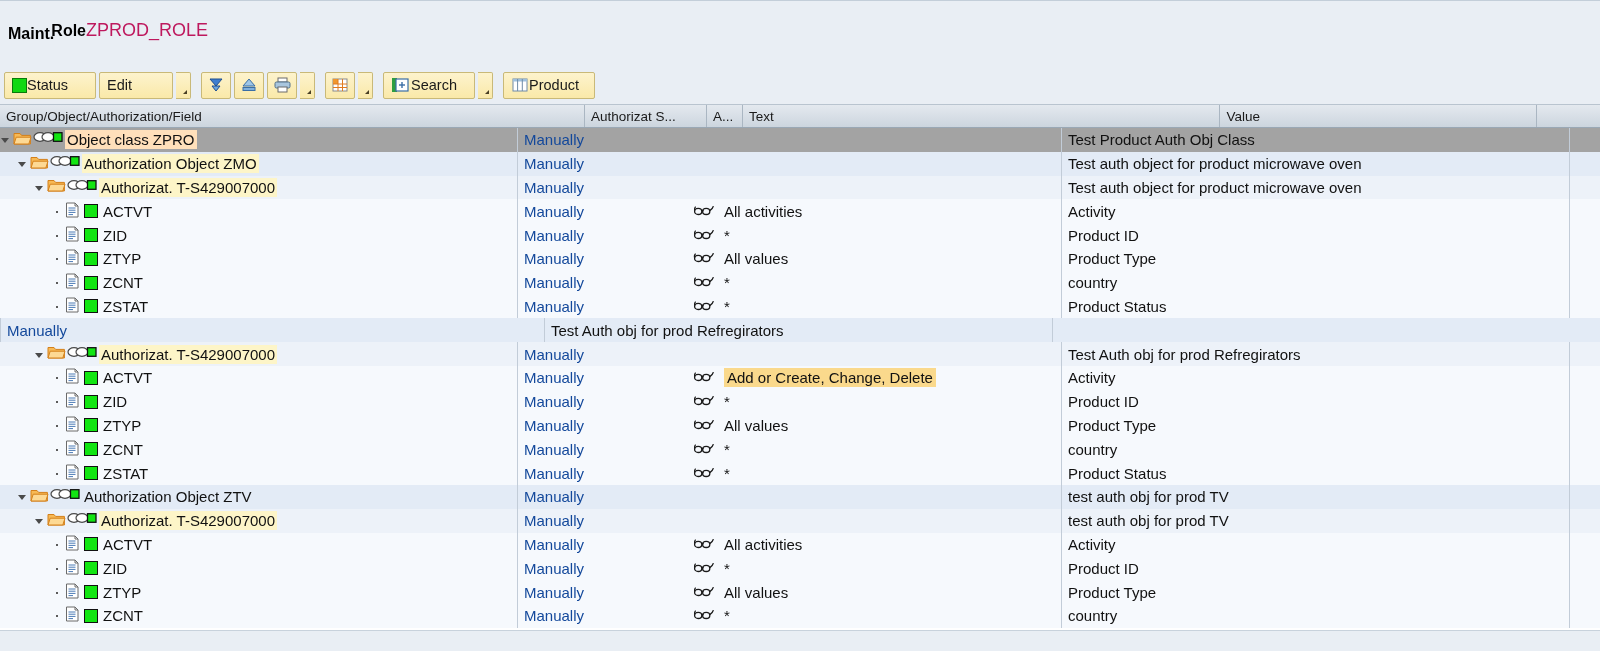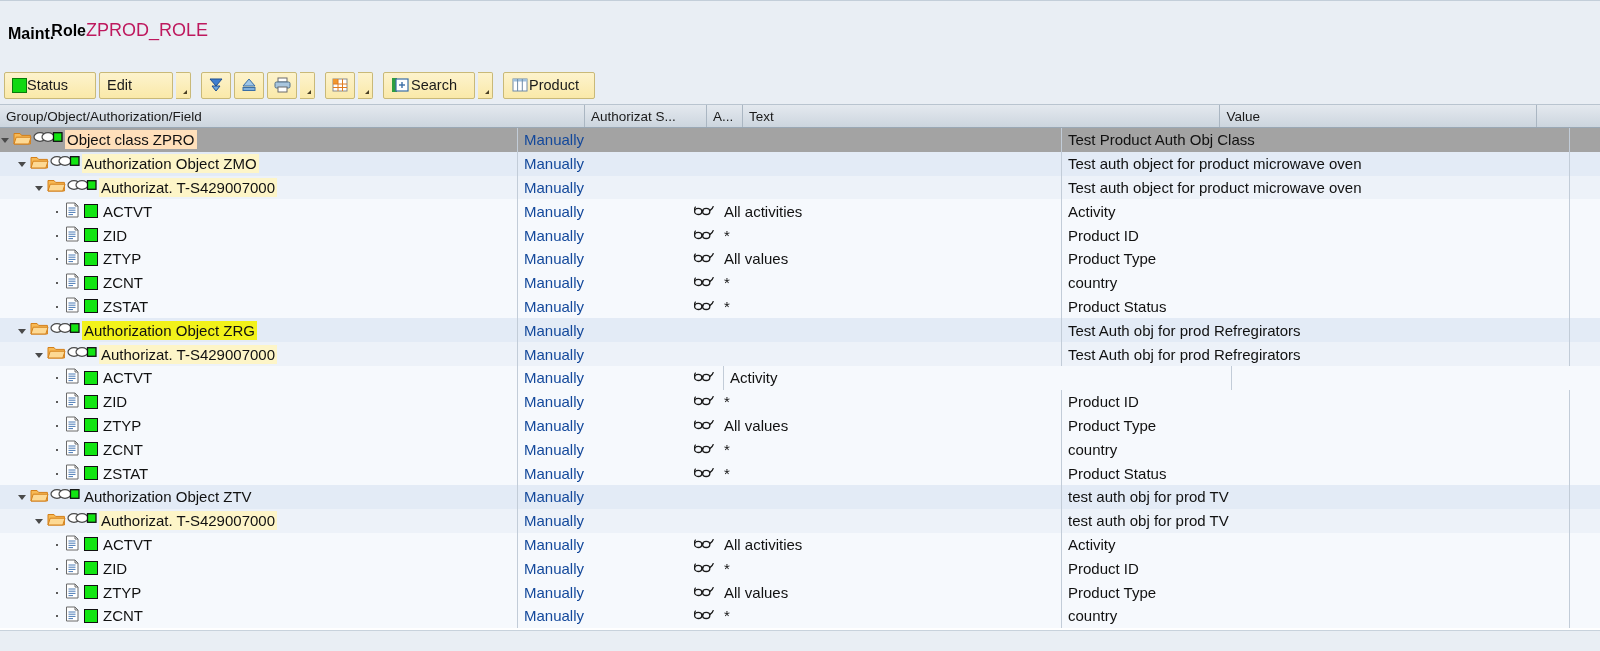--- a/index.html
+++ b/index.html
@@ -530,40 +530,235 @@
               <path d="M1.6 7.6 Q1.0 5.2 2.6 3.6" fill="none" stroke="#1a1a1a" stroke-width="1.3"></path>
             </svg></span>
         </div>
         <div class="cell c-value">
           <span class="val">*</span>
         </div>
         <div class="cell c-text">Product Status</div>
         <div class="cell c-pad"></div>
       </div>
       <div class="row lv1">
+        <div class="cell c-maint">Manually</div>
+        <div class="cell c-auth"></div>
+        <div class="cell c-value"></div>
+        <div class="cell c-text">Test Auth obj for prod Refregirators</div>
+        <div class="cell c-pad"></div>
+      </div>
+      <div class="row lv2">
+        <div class="cell c-name">
+          <div class="twrap">
+            <span class="indent2"></span>
+            <span class="arrow open"></span>
+            <span class="folder"><svg width="19" height="15" viewBox="0 0 19 15">
+                <path d="M1 2.5 L7 2.5 L8.6 4.4 L17.4 4.4 L17.4 13 L1 13 Z" fill="#f7b955" stroke="#d4801a" stroke-width="1"></path>
+                <path d="M3.2 6.2 L18 6.2 L15.8 13 L1 13 Z" fill="#fdd994" stroke="#d4801a" stroke-width="1"></path>
+              </svg></span>
+            <span class="chain"><svg width="30" height="14" viewBox="0 0 30 14">
+                <ellipse cx="7" cy="6" rx="6" ry="4.3" fill="#ffffff" stroke="#4a4a4a" stroke-width="1.2"></ellipse>
+                <ellipse cx="15" cy="6" rx="6" ry="4.3" fill="#ffffff" stroke="#4a4a4a" stroke-width="1.2"></ellipse>
+                <rect x="20.5" y="1.7" width="8.5" height="8.6" fill="#12e512" stroke="#111" stroke-width="1.3"></rect>
+              </svg></span>
+            <span class="nm hl-cream">Authorizat. T-S429007000</span>
+          </div>
+        </div>
+        <div class="cell c-maint">Manually</div>
+        <div class="cell c-auth"></div>
+        <div class="cell c-value"></div>
+        <div class="cell c-text">Test Auth obj for prod Refregirators</div>
+        <div class="cell c-pad"></div>
+      </div>
+      <div class="row lv3">
+        <div class="cell c-name">
+          <div class="twrap">
+            <span class="indent3"></span>
+            <span class="dot"></span>
+            <span class="docico"><svg width="15" height="16" viewBox="0 0 15 16">
+                <path d="M1.5 1 L10 1 L13 4 L13 15 L1.5 15 Z" fill="#ffffff" stroke="#6b6b6b" stroke-width="1"></path>
+                <path d="M10 1 L10 4 L13 4" fill="none" stroke="#6b6b6b" stroke-width="1"></path>
+                <line x1="3.5" y1="6" x2="10.5" y2="6" stroke="#4b7ab5" stroke-width="1"></line>
+                <line x1="3.5" y1="8.2" x2="10.5" y2="8.2" stroke="#4b7ab5" stroke-width="1"></line>
+                <line x1="3.5" y1="10.4" x2="10.5" y2="10.4" stroke="#4b7ab5" stroke-width="1"></line>
+                <line x1="3.5" y1="12.6" x2="8" y2="12.6" stroke="#4b7ab5" stroke-width="1"></line>
+              </svg></span>
+            <span class="greensq"></span>
+            <span class="nm">ACTVT</span>
+          </div>
+        </div>
+        <div class="cell c-maint">Manually</div>
+        <div class="cell c-auth">
+          <span><svg width="22" height="14" viewBox="0 0 22 14">
+              <ellipse cx="5.2" cy="8.4" rx="3.6" ry="3.1" fill="none" stroke="#1a1a1a" stroke-width="1.3"></ellipse>
+              <ellipse cx="13.2" cy="8.4" rx="3.6" ry="3.1" fill="none" stroke="#1a1a1a" stroke-width="1.3"></ellipse>
+              <path d="M8.8 8 Q11 6.4 9.6 8.4" fill="none" stroke="#1a1a1a" stroke-width="1.2"></path>
+              <path d="M16.8 7.6 Q19.8 5.6 20.4 3.2" fill="none" stroke="#1a1a1a" stroke-width="1.3"></path>
+              <path d="M1.6 7.6 Q1.0 5.2 2.6 3.6" fill="none" stroke="#1a1a1a" stroke-width="1.3"></path>
+            </svg></span>
+        </div>
+        <div class="cell c-value">
+          <span class="val hl-amber">Add or Create, Change, Delete</span>
+        </div>
+        <div class="cell c-text">Activity</div>
+        <div class="cell c-pad"></div>
+      </div>
+      <div class="row lv3">
+        <div class="cell c-name">
+          <div class="twrap">
+            <span class="indent3"></span>
+            <span class="dot"></span>
+            <span class="docico"><svg width="15" height="16" viewBox="0 0 15 16">
+                <path d="M1.5 1 L10 1 L13 4 L13 15 L1.5 15 Z" fill="#ffffff" stroke="#6b6b6b" stroke-width="1"></path>
+                <path d="M10 1 L10 4 L13 4" fill="none" stroke="#6b6b6b" stroke-width="1"></path>
+                <line x1="3.5" y1="6" x2="10.5" y2="6" stroke="#4b7ab5" stroke-width="1"></line>
+                <line x1="3.5" y1="8.2" x2="10.5" y2="8.2" stroke="#4b7ab5" stroke-width="1"></line>
+                <line x1="3.5" y1="10.4" x2="10.5" y2="10.4" stroke="#4b7ab5" stroke-width="1"></line>
+                <line x1="3.5" y1="12.6" x2="8" y2="12.6" stroke="#4b7ab5" stroke-width="1"></line>
+              </svg></span>
+            <span class="greensq"></span>
+            <span class="nm">ZID</span>
+          </div>
+        </div>
+        <div class="cell c-maint">Manually</div>
+        <div class="cell c-auth">
+          <span><svg width="22" height="14" viewBox="0 0 22 14">
+              <ellipse cx="5.2" cy="8.4" rx="3.6" ry="3.1" fill="none" stroke="#1a1a1a" stroke-width="1.3"></ellipse>
+              <ellipse cx="13.2" cy="8.4" rx="3.6" ry="3.1" fill="none" stroke="#1a1a1a" stroke-width="1.3"></ellipse>
+              <path d="M8.8 8 Q11 6.4 9.6 8.4" fill="none" stroke="#1a1a1a" stroke-width="1.2"></path>
+              <path d="M16.8 7.6 Q19.8 5.6 20.4 3.2" fill="none" stroke="#1a1a1a" stroke-width="1.3"></path>
+              <path d="M1.6 7.6 Q1.0 5.2 2.6 3.6" fill="none" stroke="#1a1a1a" stroke-width="1.3"></path>
+            </svg></span>
+        </div>
+        <div class="cell c-value">
+          <span class="val">*</span>
+        </div>
+        <div class="cell c-text">Product ID</div>
+        <div class="cell c-pad"></div>
+      </div>
+      <div class="row lv3">
+        <div class="cell c-name">
+          <div class="twrap">
+            <span class="indent3"></span>
+            <span class="dot"></span>
+            <span class="docico"><svg width="15" height="16" viewBox="0 0 15 16">
+                <path d="M1.5 1 L10 1 L13 4 L13 15 L1.5 15 Z" fill="#ffffff" stroke="#6b6b6b" stroke-width="1"></path>
+                <path d="M10 1 L10 4 L13 4" fill="none" stroke="#6b6b6b" stroke-width="1"></path>
+                <line x1="3.5" y1="6" x2="10.5" y2="6" stroke="#4b7ab5" stroke-width="1"></line>
+                <line x1="3.5" y1="8.2" x2="10.5" y2="8.2" stroke="#4b7ab5" stroke-width="1"></line>
+                <line x1="3.5" y1="10.4" x2="10.5" y2="10.4" stroke="#4b7ab5" stroke-width="1"></line>
+                <line x1="3.5" y1="12.6" x2="8" y2="12.6" stroke="#4b7ab5" stroke-width="1"></line>
+              </svg></span>
+            <span class="greensq"></span>
+            <span class="nm">ZTYP</span>
+          </div>
+        </div>
+        <div class="cell c-maint">Manually</div>
+        <div class="cell c-auth">
+          <span><svg width="22" height="14" viewBox="0 0 22 14">
+              <ellipse cx="5.2" cy="8.4" rx="3.6" ry="3.1" fill="none" stroke="#1a1a1a" stroke-width="1.3"></ellipse>
+              <ellipse cx="13.2" cy="8.4" rx="3.6" ry="3.1" fill="none" stroke="#1a1a1a" stroke-width="1.3"></ellipse>
+              <path d="M8.8 8 Q11 6.4 9.6 8.4" fill="none" stroke="#1a1a1a" stroke-width="1.2"></path>
+              <path d="M16.8 7.6 Q19.8 5.6 20.4 3.2" fill="none" stroke="#1a1a1a" stroke-width="1.3"></path>
+              <path d="M1.6 7.6 Q1.0 5.2 2.6 3.6" fill="none" stroke="#1a1a1a" stroke-width="1.3"></path>
+            </svg></span>
+        </div>
+        <div class="cell c-value">
+          <span class="val">All values</span>
+        </div>
+        <div class="cell c-text">Product Type</div>
+        <div class="cell c-pad"></div>
+      </div>
+      <div class="row lv3">
+        <div class="cell c-name">
+          <div class="twrap">
+            <span class="indent3"></span>
+            <span class="dot"></span>
+            <span class="docico"><svg width="15" height="16" viewBox="0 0 15 16">
+                <path d="M1.5 1 L10 1 L13 4 L13 15 L1.5 15 Z" fill="#ffffff" stroke="#6b6b6b" stroke-width="1"></path>
+                <path d="M10 1 L10 4 L13 4" fill="none" stroke="#6b6b6b" stroke-width="1"></path>
+                <line x1="3.5" y1="6" x2="10.5" y2="6" stroke="#4b7ab5" stroke-width="1"></line>
+                <line x1="3.5" y1="8.2" x2="10.5" y2="8.2" stroke="#4b7ab5" stroke-width="1"></line>
+                <line x1="3.5" y1="10.4" x2="10.5" y2="10.4" stroke="#4b7ab5" stroke-width="1"></line>
+                <line x1="3.5" y1="12.6" x2="8" y2="12.6" stroke="#4b7ab5" stroke-width="1"></line>
+              </svg></span>
+            <span class="greensq"></span>
+            <span class="nm">ZCNT</span>
+          </div>
+        </div>
+        <div class="cell c-maint">Manually</div>
+        <div class="cell c-auth">
+          <span><svg width="22" height="14" viewBox="0 0 22 14">
+              <ellipse cx="5.2" cy="8.4" rx="3.6" ry="3.1" fill="none" stroke="#1a1a1a" stroke-width="1.3"></ellipse>
+              <ellipse cx="13.2" cy="8.4" rx="3.6" ry="3.1" fill="none" stroke="#1a1a1a" stroke-width="1.3"></ellipse>
+              <path d="M8.8 8 Q11 6.4 9.6 8.4" fill="none" stroke="#1a1a1a" stroke-width="1.2"></path>
+              <path d="M16.8 7.6 Q19.8 5.6 20.4 3.2" fill="none" stroke="#1a1a1a" stroke-width="1.3"></path>
+              <path d="M1.6 7.6 Q1.0 5.2 2.6 3.6" fill="none" stroke="#1a1a1a" stroke-width="1.3"></path>
+            </svg></span>
+        </div>
+        <div class="cell c-value">
+          <span class="val">*</span>
+        </div>
+        <div class="cell c-text">country</div>
+        <div class="cell c-pad"></div>
+      </div>
+      <div class="row lv3">
+        <div class="cell c-name">
+          <div class="twrap">
+            <span class="indent3"></span>
+            <span class="dot"></span>
+            <span class="docico"><svg width="15" height="16" viewBox="0 0 15 16">
+                <path d="M1.5 1 L10 1 L13 4 L13 15 L1.5 15 Z" fill="#ffffff" stroke="#6b6b6b" stroke-width="1"></path>
+                <path d="M10 1 L10 4 L13 4" fill="none" stroke="#6b6b6b" stroke-width="1"></path>
+                <line x1="3.5" y1="6" x2="10.5" y2="6" stroke="#4b7ab5" stroke-width="1"></line>
+                <line x1="3.5" y1="8.2" x2="10.5" y2="8.2" stroke="#4b7ab5" stroke-width="1"></line>
+                <line x1="3.5" y1="10.4" x2="10.5" y2="10.4" stroke="#4b7ab5" stroke-width="1"></line>
+                <line x1="3.5" y1="12.6" x2="8" y2="12.6" stroke="#4b7ab5" stroke-width="1"></line>
+              </svg></span>
+            <span class="greensq"></span>
+            <span class="nm">ZSTAT</span>
+          </div>
+        </div>
+        <div class="cell c-maint">Manually</div>
+        <div class="cell c-auth">
+          <span><svg width="22" height="14" viewBox="0 0 22 14">
+              <ellipse cx="5.2" cy="8.4" rx="3.6" ry="3.1" fill="none" stroke="#1a1a1a" stroke-width="1.3"></ellipse>
+              <ellipse cx="13.2" cy="8.4" rx="3.6" ry="3.1" fill="none" stroke="#1a1a1a" stroke-width="1.3"></ellipse>
+              <path d="M8.8 8 Q11 6.4 9.6 8.4" fill="none" stroke="#1a1a1a" stroke-width="1.2"></path>
+              <path d="M16.8 7.6 Q19.8 5.6 20.4 3.2" fill="none" stroke="#1a1a1a" stroke-width="1.3"></path>
+              <path d="M1.6 7.6 Q1.0 5.2 2.6 3.6" fill="none" stroke="#1a1a1a" stroke-width="1.3"></path>
+            </svg></span>
+        </div>
+        <div class="cell c-value">
+          <span class="val">*</span>
+        </div>
+        <div class="cell c-text">Product Status</div>
+        <div class="cell c-pad"></div>
+      </div>
+      <div class="row lv1">
         <div class="cell c-name">
           <div class="twrap">
             <span class="indent1"></span>
             <span class="arrow open"></span>
             <span class="folder"><svg width="19" height="15" viewBox="0 0 19 15">
                 <path d="M1 2.5 L7 2.5 L8.6 4.4 L17.4 4.4 L17.4 13 L1 13 Z" fill="#f7b955" stroke="#d4801a" stroke-width="1"></path>
                 <path d="M3.2 6.2 L18 6.2 L15.8 13 L1 13 Z" fill="#fdd994" stroke="#d4801a" stroke-width="1"></path>
               </svg></span>
             <span class="chain"><svg width="30" height="14" viewBox="0 0 30 14">
                 <ellipse cx="7" cy="6" rx="6" ry="4.3" fill="#ffffff" stroke="#4a4a4a" stroke-width="1.2"></ellipse>
                 <ellipse cx="15" cy="6" rx="6" ry="4.3" fill="#ffffff" stroke="#4a4a4a" stroke-width="1.2"></ellipse>
                 <rect x="20.5" y="1.7" width="8.5" height="8.6" fill="#12e512" stroke="#111" stroke-width="1.3"></rect>
               </svg></span>
-            <span class="nm hl-yellow">Authorization Object ZRG</span>
+            <span class="nm">Authorization Object ZTV</span>
           </div>
         </div>
         <div class="cell c-maint">Manually</div>
         <div class="cell c-auth"></div>
         <div class="cell c-value"></div>
-        <div class="cell c-text">Test Auth obj for prod Refregirators</div>
+        <div class="cell c-text">test auth obj for prod TV</div>
         <div class="cell c-pad"></div>
       </div>
       <div class="row lv2">
         <div class="cell c-name">
           <div class="twrap">
             <span class="indent2"></span>
             <span class="arrow open"></span>
             <span class="folder"><svg width="19" height="15" viewBox="0 0 19 15">
                 <path d="M1 2.5 L7 2.5 L8.6 4.4 L17.4 4.4 L17.4 13 L1 13 Z" fill="#f7b955" stroke="#d4801a" stroke-width="1"></path>
                 <path d="M3.2 6.2 L18 6.2 L15.8 13 L1 13 Z" fill="#fdd994" stroke="#d4801a" stroke-width="1"></path>
@@ -572,228 +767,20 @@
                 <ellipse cx="7" cy="6" rx="6" ry="4.3" fill="#ffffff" stroke="#4a4a4a" stroke-width="1.2"></ellipse>
                 <ellipse cx="15" cy="6" rx="6" ry="4.3" fill="#ffffff" stroke="#4a4a4a" stroke-width="1.2"></ellipse>
                 <rect x="20.5" y="1.7" width="8.5" height="8.6" fill="#12e512" stroke="#111" stroke-width="1.3"></rect>
               </svg></span>
             <span class="nm hl-cream">Authorizat. T-S429007000</span>
           </div>
         </div>
         <div class="cell c-maint">Manually</div>
         <div class="cell c-auth"></div>
         <div class="cell c-value"></div>
-        <div class="cell c-text">Test Auth obj for prod Refregirators</div>
-        <div class="cell c-pad"></div>
-      </div>
-      <div class="row lv3">
-        <div class="cell c-name">
-          <div class="twrap">
-            <span class="indent3"></span>
-            <span class="dot"></span>
-            <span class="docico"><svg width="15" height="16" viewBox="0 0 15 16">
-                <path d="M1.5 1 L10 1 L13 4 L13 15 L1.5 15 Z" fill="#ffffff" stroke="#6b6b6b" stroke-width="1"></path>
-                <path d="M10 1 L10 4 L13 4" fill="none" stroke="#6b6b6b" stroke-width="1"></path>
-                <line x1="3.5" y1="6" x2="10.5" y2="6" stroke="#4b7ab5" stroke-width="1"></line>
-                <line x1="3.5" y1="8.2" x2="10.5" y2="8.2" stroke="#4b7ab5" stroke-width="1"></line>
-                <line x1="3.5" y1="10.4" x2="10.5" y2="10.4" stroke="#4b7ab5" stroke-width="1"></line>
-                <line x1="3.5" y1="12.6" x2="8" y2="12.6" stroke="#4b7ab5" stroke-width="1"></line>
-              </svg></span>
-            <span class="greensq"></span>
-            <span class="nm">ACTVT</span>
-          </div>
-        </div>
-        <div class="cell c-maint">Manually</div>
-        <div class="cell c-auth">
-          <span><svg width="22" height="14" viewBox="0 0 22 14">
-              <ellipse cx="5.2" cy="8.4" rx="3.6" ry="3.1" fill="none" stroke="#1a1a1a" stroke-width="1.3"></ellipse>
-              <ellipse cx="13.2" cy="8.4" rx="3.6" ry="3.1" fill="none" stroke="#1a1a1a" stroke-width="1.3"></ellipse>
-              <path d="M8.8 8 Q11 6.4 9.6 8.4" fill="none" stroke="#1a1a1a" stroke-width="1.2"></path>
-              <path d="M16.8 7.6 Q19.8 5.6 20.4 3.2" fill="none" stroke="#1a1a1a" stroke-width="1.3"></path>
-              <path d="M1.6 7.6 Q1.0 5.2 2.6 3.6" fill="none" stroke="#1a1a1a" stroke-width="1.3"></path>
-            </svg></span>
-        </div>
-        <div class="cell c-text">Activity</div>
-        <div class="cell c-pad"></div>
-      </div>
-      <div class="row lv3">
-        <div class="cell c-name">
-          <div class="twrap">
-            <span class="indent3"></span>
-            <span class="dot"></span>
-            <span class="docico"><svg width="15" height="16" viewBox="0 0 15 16">
-                <path d="M1.5 1 L10 1 L13 4 L13 15 L1.5 15 Z" fill="#ffffff" stroke="#6b6b6b" stroke-width="1"></path>
-                <path d="M10 1 L10 4 L13 4" fill="none" stroke="#6b6b6b" stroke-width="1"></path>
-                <line x1="3.5" y1="6" x2="10.5" y2="6" stroke="#4b7ab5" stroke-width="1"></line>
-                <line x1="3.5" y1="8.2" x2="10.5" y2="8.2" stroke="#4b7ab5" stroke-width="1"></line>
-                <line x1="3.5" y1="10.4" x2="10.5" y2="10.4" stroke="#4b7ab5" stroke-width="1"></line>
-                <line x1="3.5" y1="12.6" x2="8" y2="12.6" stroke="#4b7ab5" stroke-width="1"></line>
-              </svg></span>
-            <span class="greensq"></span>
-            <span class="nm">ZID</span>
-          </div>
-        </div>
-        <div class="cell c-maint">Manually</div>
-        <div class="cell c-auth">
-          <span><svg width="22" height="14" viewBox="0 0 22 14">
-              <ellipse cx="5.2" cy="8.4" rx="3.6" ry="3.1" fill="none" stroke="#1a1a1a" stroke-width="1.3"></ellipse>
-              <ellipse cx="13.2" cy="8.4" rx="3.6" ry="3.1" fill="none" stroke="#1a1a1a" stroke-width="1.3"></ellipse>
-              <path d="M8.8 8 Q11 6.4 9.6 8.4" fill="none" stroke="#1a1a1a" stroke-width="1.2"></path>
-              <path d="M16.8 7.6 Q19.8 5.6 20.4 3.2" fill="none" stroke="#1a1a1a" stroke-width="1.3"></path>
-              <path d="M1.6 7.6 Q1.0 5.2 2.6 3.6" fill="none" stroke="#1a1a1a" stroke-width="1.3"></path>
-            </svg></span>
-        </div>
-        <div class="cell c-value">
-          <span class="val">*</span>
-        </div>
-        <div class="cell c-text">Product ID</div>
-        <div class="cell c-pad"></div>
-      </div>
-      <div class="row lv3">
-        <div class="cell c-name">
-          <div class="twrap">
-            <span class="indent3"></span>
-            <span class="dot"></span>
-            <span class="docico"><svg width="15" height="16" viewBox="0 0 15 16">
-                <path d="M1.5 1 L10 1 L13 4 L13 15 L1.5 15 Z" fill="#ffffff" stroke="#6b6b6b" stroke-width="1"></path>
-                <path d="M10 1 L10 4 L13 4" fill="none" stroke="#6b6b6b" stroke-width="1"></path>
-                <line x1="3.5" y1="6" x2="10.5" y2="6" stroke="#4b7ab5" stroke-width="1"></line>
-                <line x1="3.5" y1="8.2" x2="10.5" y2="8.2" stroke="#4b7ab5" stroke-width="1"></line>
-                <line x1="3.5" y1="10.4" x2="10.5" y2="10.4" stroke="#4b7ab5" stroke-width="1"></line>
-                <line x1="3.5" y1="12.6" x2="8" y2="12.6" stroke="#4b7ab5" stroke-width="1"></line>
-              </svg></span>
-            <span class="greensq"></span>
-            <span class="nm">ZTYP</span>
-          </div>
-        </div>
-        <div class="cell c-maint">Manually</div>
-        <div class="cell c-auth">
-          <span><svg width="22" height="14" viewBox="0 0 22 14">
-              <ellipse cx="5.2" cy="8.4" rx="3.6" ry="3.1" fill="none" stroke="#1a1a1a" stroke-width="1.3"></ellipse>
-              <ellipse cx="13.2" cy="8.4" rx="3.6" ry="3.1" fill="none" stroke="#1a1a1a" stroke-width="1.3"></ellipse>
-              <path d="M8.8 8 Q11 6.4 9.6 8.4" fill="none" stroke="#1a1a1a" stroke-width="1.2"></path>
-              <path d="M16.8 7.6 Q19.8 5.6 20.4 3.2" fill="none" stroke="#1a1a1a" stroke-width="1.3"></path>
-              <path d="M1.6 7.6 Q1.0 5.2 2.6 3.6" fill="none" stroke="#1a1a1a" stroke-width="1.3"></path>
-            </svg></span>
-        </div>
-        <div class="cell c-value">
-          <span class="val">All values</span>
-        </div>
-        <div class="cell c-text">Product Type</div>
-        <div class="cell c-pad"></div>
-      </div>
-      <div class="row lv3">
-        <div class="cell c-name">
-          <div class="twrap">
-            <span class="indent3"></span>
-            <span class="dot"></span>
-            <span class="docico"><svg width="15" height="16" viewBox="0 0 15 16">
-                <path d="M1.5 1 L10 1 L13 4 L13 15 L1.5 15 Z" fill="#ffffff" stroke="#6b6b6b" stroke-width="1"></path>
-                <path d="M10 1 L10 4 L13 4" fill="none" stroke="#6b6b6b" stroke-width="1"></path>
-                <line x1="3.5" y1="6" x2="10.5" y2="6" stroke="#4b7ab5" stroke-width="1"></line>
-                <line x1="3.5" y1="8.2" x2="10.5" y2="8.2" stroke="#4b7ab5" stroke-width="1"></line>
-                <line x1="3.5" y1="10.4" x2="10.5" y2="10.4" stroke="#4b7ab5" stroke-width="1"></line>
-                <line x1="3.5" y1="12.6" x2="8" y2="12.6" stroke="#4b7ab5" stroke-width="1"></line>
-              </svg></span>
-            <span class="greensq"></span>
-            <span class="nm">ZCNT</span>
-          </div>
-        </div>
-        <div class="cell c-maint">Manually</div>
-        <div class="cell c-auth">
-          <span><svg width="22" height="14" viewBox="0 0 22 14">
-              <ellipse cx="5.2" cy="8.4" rx="3.6" ry="3.1" fill="none" stroke="#1a1a1a" stroke-width="1.3"></ellipse>
-              <ellipse cx="13.2" cy="8.4" rx="3.6" ry="3.1" fill="none" stroke="#1a1a1a" stroke-width="1.3"></ellipse>
-              <path d="M8.8 8 Q11 6.4 9.6 8.4" fill="none" stroke="#1a1a1a" stroke-width="1.2"></path>
-              <path d="M16.8 7.6 Q19.8 5.6 20.4 3.2" fill="none" stroke="#1a1a1a" stroke-width="1.3"></path>
-              <path d="M1.6 7.6 Q1.0 5.2 2.6 3.6" fill="none" stroke="#1a1a1a" stroke-width="1.3"></path>
-            </svg></span>
-        </div>
-        <div class="cell c-value">
-          <span class="val">*</span>
-        </div>
-        <div class="cell c-text">country</div>
-        <div class="cell c-pad"></div>
-      </div>
-      <div class="row lv3">
-        <div class="cell c-name">
-          <div class="twrap">
-            <span class="indent3"></span>
-            <span class="dot"></span>
-            <span class="docico"><svg width="15" height="16" viewBox="0 0 15 16">
-                <path d="M1.5 1 L10 1 L13 4 L13 15 L1.5 15 Z" fill="#ffffff" stroke="#6b6b6b" stroke-width="1"></path>
-                <path d="M10 1 L10 4 L13 4" fill="none" stroke="#6b6b6b" stroke-width="1"></path>
-                <line x1="3.5" y1="6" x2="10.5" y2="6" stroke="#4b7ab5" stroke-width="1"></line>
-                <line x1="3.5" y1="8.2" x2="10.5" y2="8.2" stroke="#4b7ab5" stroke-width="1"></line>
-                <line x1="3.5" y1="10.4" x2="10.5" y2="10.4" stroke="#4b7ab5" stroke-width="1"></line>
-                <line x1="3.5" y1="12.6" x2="8" y2="12.6" stroke="#4b7ab5" stroke-width="1"></line>
-              </svg></span>
-            <span class="greensq"></span>
-            <span class="nm">ZSTAT</span>
-          </div>
-        </div>
-        <div class="cell c-maint">Manually</div>
-        <div class="cell c-auth">
-          <span><svg width="22" height="14" viewBox="0 0 22 14">
-              <ellipse cx="5.2" cy="8.4" rx="3.6" ry="3.1" fill="none" stroke="#1a1a1a" stroke-width="1.3"></ellipse>
-              <ellipse cx="13.2" cy="8.4" rx="3.6" ry="3.1" fill="none" stroke="#1a1a1a" stroke-width="1.3"></ellipse>
-              <path d="M8.8 8 Q11 6.4 9.6 8.4" fill="none" stroke="#1a1a1a" stroke-width="1.2"></path>
-              <path d="M16.8 7.6 Q19.8 5.6 20.4 3.2" fill="none" stroke="#1a1a1a" stroke-width="1.3"></path>
-              <path d="M1.6 7.6 Q1.0 5.2 2.6 3.6" fill="none" stroke="#1a1a1a" stroke-width="1.3"></path>
-            </svg></span>
-        </div>
-        <div class="cell c-value">
-          <span class="val">*</span>
-        </div>
-        <div class="cell c-text">Product Status</div>
-        <div class="cell c-pad"></div>
-      </div>
-      <div class="row lv1">
-        <div class="cell c-name">
-          <div class="twrap">
-            <span class="indent1"></span>
-            <span class="arrow open"></span>
-            <span class="folder"><svg width="19" height="15" viewBox="0 0 19 15">
-                <path d="M1 2.5 L7 2.5 L8.6 4.4 L17.4 4.4 L17.4 13 L1 13 Z" fill="#f7b955" stroke="#d4801a" stroke-width="1"></path>
-                <path d="M3.2 6.2 L18 6.2 L15.8 13 L1 13 Z" fill="#fdd994" stroke="#d4801a" stroke-width="1"></path>
-              </svg></span>
-            <span class="chain"><svg width="30" height="14" viewBox="0 0 30 14">
-                <ellipse cx="7" cy="6" rx="6" ry="4.3" fill="#ffffff" stroke="#4a4a4a" stroke-width="1.2"></ellipse>
-                <ellipse cx="15" cy="6" rx="6" ry="4.3" fill="#ffffff" stroke="#4a4a4a" stroke-width="1.2"></ellipse>
-                <rect x="20.5" y="1.7" width="8.5" height="8.6" fill="#12e512" stroke="#111" stroke-width="1.3"></rect>
-              </svg></span>
-            <span class="nm">Authorization Object ZTV</span>
-          </div>
-        </div>
-        <div class="cell c-maint">Manually</div>
-        <div class="cell c-auth"></div>
-        <div class="cell c-value"></div>
-        <div class="cell c-text">test auth obj for prod TV</div>
-        <div class="cell c-pad"></div>
-      </div>
-      <div class="row lv2">
-        <div class="cell c-name">
-          <div class="twrap">
-            <span class="indent2"></span>
-            <span class="arrow open"></span>
-            <span class="folder"><svg width="19" height="15" viewBox="0 0 19 15">
-                <path d="M1 2.5 L7 2.5 L8.6 4.4 L17.4 4.4 L17.4 13 L1 13 Z" fill="#f7b955" stroke="#d4801a" stroke-width="1"></path>
-                <path d="M3.2 6.2 L18 6.2 L15.8 13 L1 13 Z" fill="#fdd994" stroke="#d4801a" stroke-width="1"></path>
-              </svg></span>
-            <span class="chain"><svg width="30" height="14" viewBox="0 0 30 14">
-                <ellipse cx="7" cy="6" rx="6" ry="4.3" fill="#ffffff" stroke="#4a4a4a" stroke-width="1.2"></ellipse>
-                <ellipse cx="15" cy="6" rx="6" ry="4.3" fill="#ffffff" stroke="#4a4a4a" stroke-width="1.2"></ellipse>
-                <rect x="20.5" y="1.7" width="8.5" height="8.6" fill="#12e512" stroke="#111" stroke-width="1.3"></rect>
-              </svg></span>
-            <span class="nm hl-cream">Authorizat. T-S429007000</span>
-          </div>
-        </div>
-        <div class="cell c-maint">Manually</div>
-        <div class="cell c-auth"></div>
-        <div class="cell c-value"></div>
         <div class="cell c-text">test auth obj for prod TV</div>
         <div class="cell c-pad"></div>
       </div>
       <div class="row lv3">
         <div class="cell c-name">
           <div class="twrap">
             <span class="indent3"></span>
             <span class="dot"></span>
             <span class="docico"><svg width="15" height="16" viewBox="0 0 15 16">
                 <path d="M1.5 1 L10 1 L13 4 L13 15 L1.5 15 Z" fill="#ffffff" stroke="#6b6b6b" stroke-width="1"></path>

